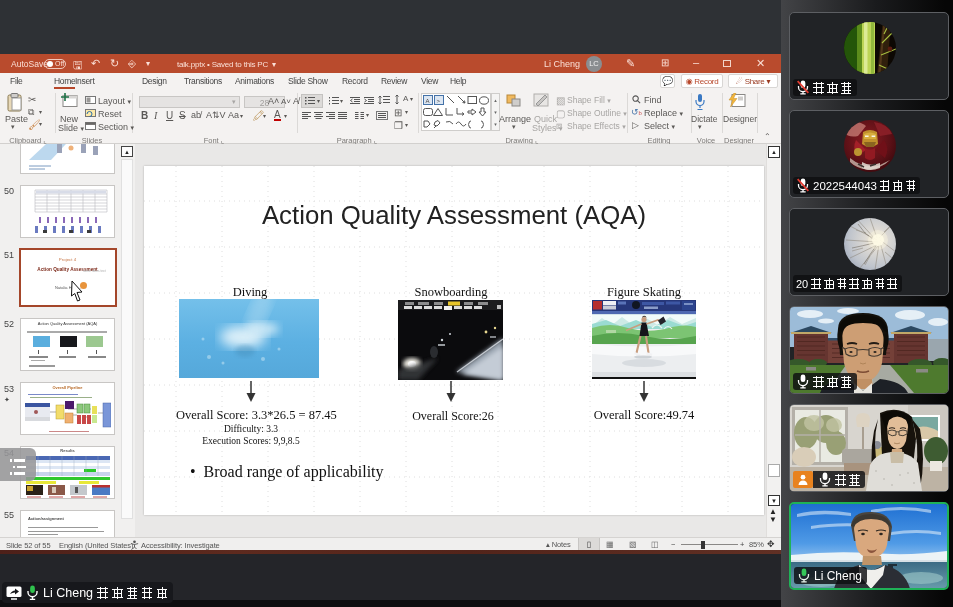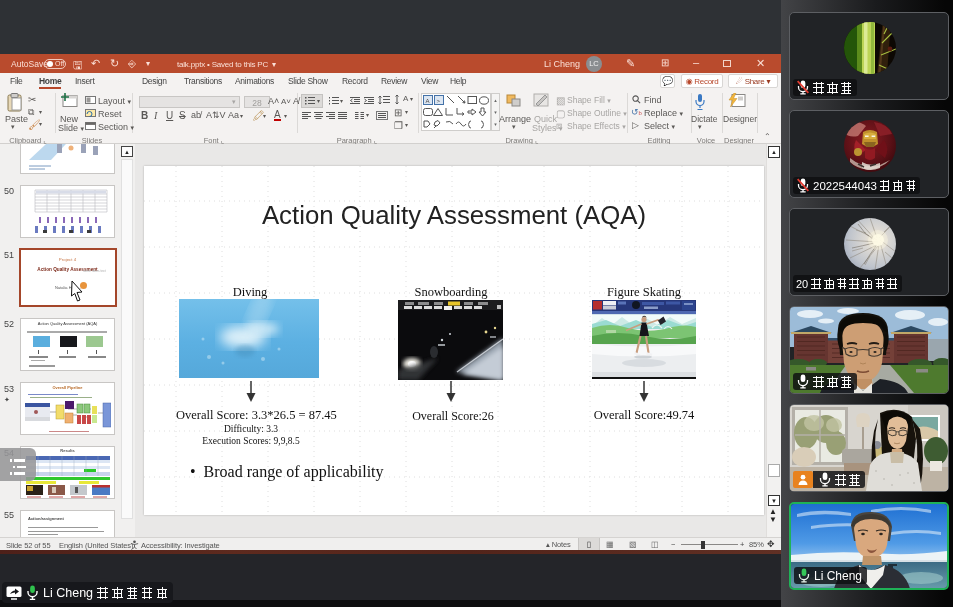--- a/index.html
+++ b/index.html
@@ -81,21 +81,21 @@
   <span class="t" style="left:544px;top:5px;font-size:9px;">Li Cheng</span>
   <span style="position:absolute;left:586px;top:1.5px;width:16px;height:16px;background:#8a8d90;border-radius:50%;color:#f3f3f3;font-size:7.5px;text-align:center;line-height:16px;">LC</span>
   <span class="t" style="left:626px;font-size:11px;top:2.5px;">✎</span>
   <span class="t" style="left:661px;font-size:10px;top:3px;">⊞</span>
   <span class="t" style="left:693px;font-size:11px;top:2px;">–</span>
   <span style="position:absolute;left:723px;top:6px;width:8px;height:7px;border:1px solid #f2d5cb;"></span>
   <span class="t" style="left:756px;font-size:11px;top:2.5px;">✕</span>
 </div>
 <div id="tabrow" class="abs">
   <span class="tab" style="left:10px;">File</span>
-  <span class="tab sel" style="left:39px;font-weight:bold;">Home</span>
+  <span class="tab sel" style="left:54px;">Home</span>
   <span class="tab" style="left:75px;">Insert</span>
   <span class="tab" style="left:111px;margin-top:48px;">Draw</span>
   <span class="tab" style="left:142px;">Design</span>
   <span class="tab" style="left:184px;">Transitions</span>
   <span class="tab" style="left:235px;">Animations</span>
   <span class="tab" style="left:288px;">Slide Show</span>
   <span class="tab" style="left:342px;">Record</span>
   <span class="tab" style="left:381px;">Review</span>
   <span class="tab" style="left:421px;">View</span>
   <span class="tab" style="left:450px;">Help</span>
@@ -155,21 +155,21 @@
     </svg>
   <span class="ric" style="left:98px;top:19px;">Reset</span>
   <svg class="ric" style="left:85px;top:32px;" width="11" height="8" viewBox="0 0 11 8">
       <rect x="0.5" y="0.5" width="10" height="7" fill="#fff" stroke="#777"></rect>
       <rect x="0.5" y="0.5" width="10" height="2.4" fill="#6a6866"></rect>
     </svg>
   <span class="ric" style="left:98px;top:32px;">Section <span style="font-size:7px;">▾</span></span>
 
   <span style="position:absolute;left:139px;top:6px;width:101px;height:12px;background:#e5e3e2;border:1px solid #c8c6c4;"></span>
   <span class="ric gray" style="left:232px;top:8px;font-size:7px;">▾</span>
-  <span style="position:absolute;left:244px;top:6px;width:26px;height:12px;background:#e5e3e2;border:1px solid #c8c6c4;color:#a09e9c;font-size:8.5px;text-align:center;line-height:12px;">28</span>
+  <span style="position:absolute;left:244px;top:6px;width:41px;height:12px;background:#e5e3e2;border:1px solid #c8c6c4;color:#a09e9c;font-size:8.5px;text-align:center;line-height:12px;">28</span>
   <span class="ric" style="left:268px;top:6px;font-size:9px;">A˄</span>
   <span class="ric" style="left:281px;top:7px;font-size:8px;">A˅</span>
   <span class="ric" style="left:293px;top:6px;font-size:9px;">A̸</span>
   <span class="ric" style="left:141px;top:20px;font-weight:bold;font-size:10px;">B</span>
   <span class="ric" style="left:154px;top:20px;font-style:italic;font-size:10px;font-family:'Liberation Serif',serif;">I</span>
   <span class="ric" style="left:166px;top:20px;font-size:10px;text-decoration:underline;">U</span>
   <span class="ric" style="left:179px;top:20px;font-size:10px;text-decoration:line-through;">S</span>
   <span class="ric" style="left:191px;top:20px;font-size:9px;">ab̸</span>
   <span class="ric" style="left:206px;top:20px;font-size:9px;">A⇅V</span>
   <span class="ric" style="left:228px;top:20px;font-size:9px;">Aa</span>

